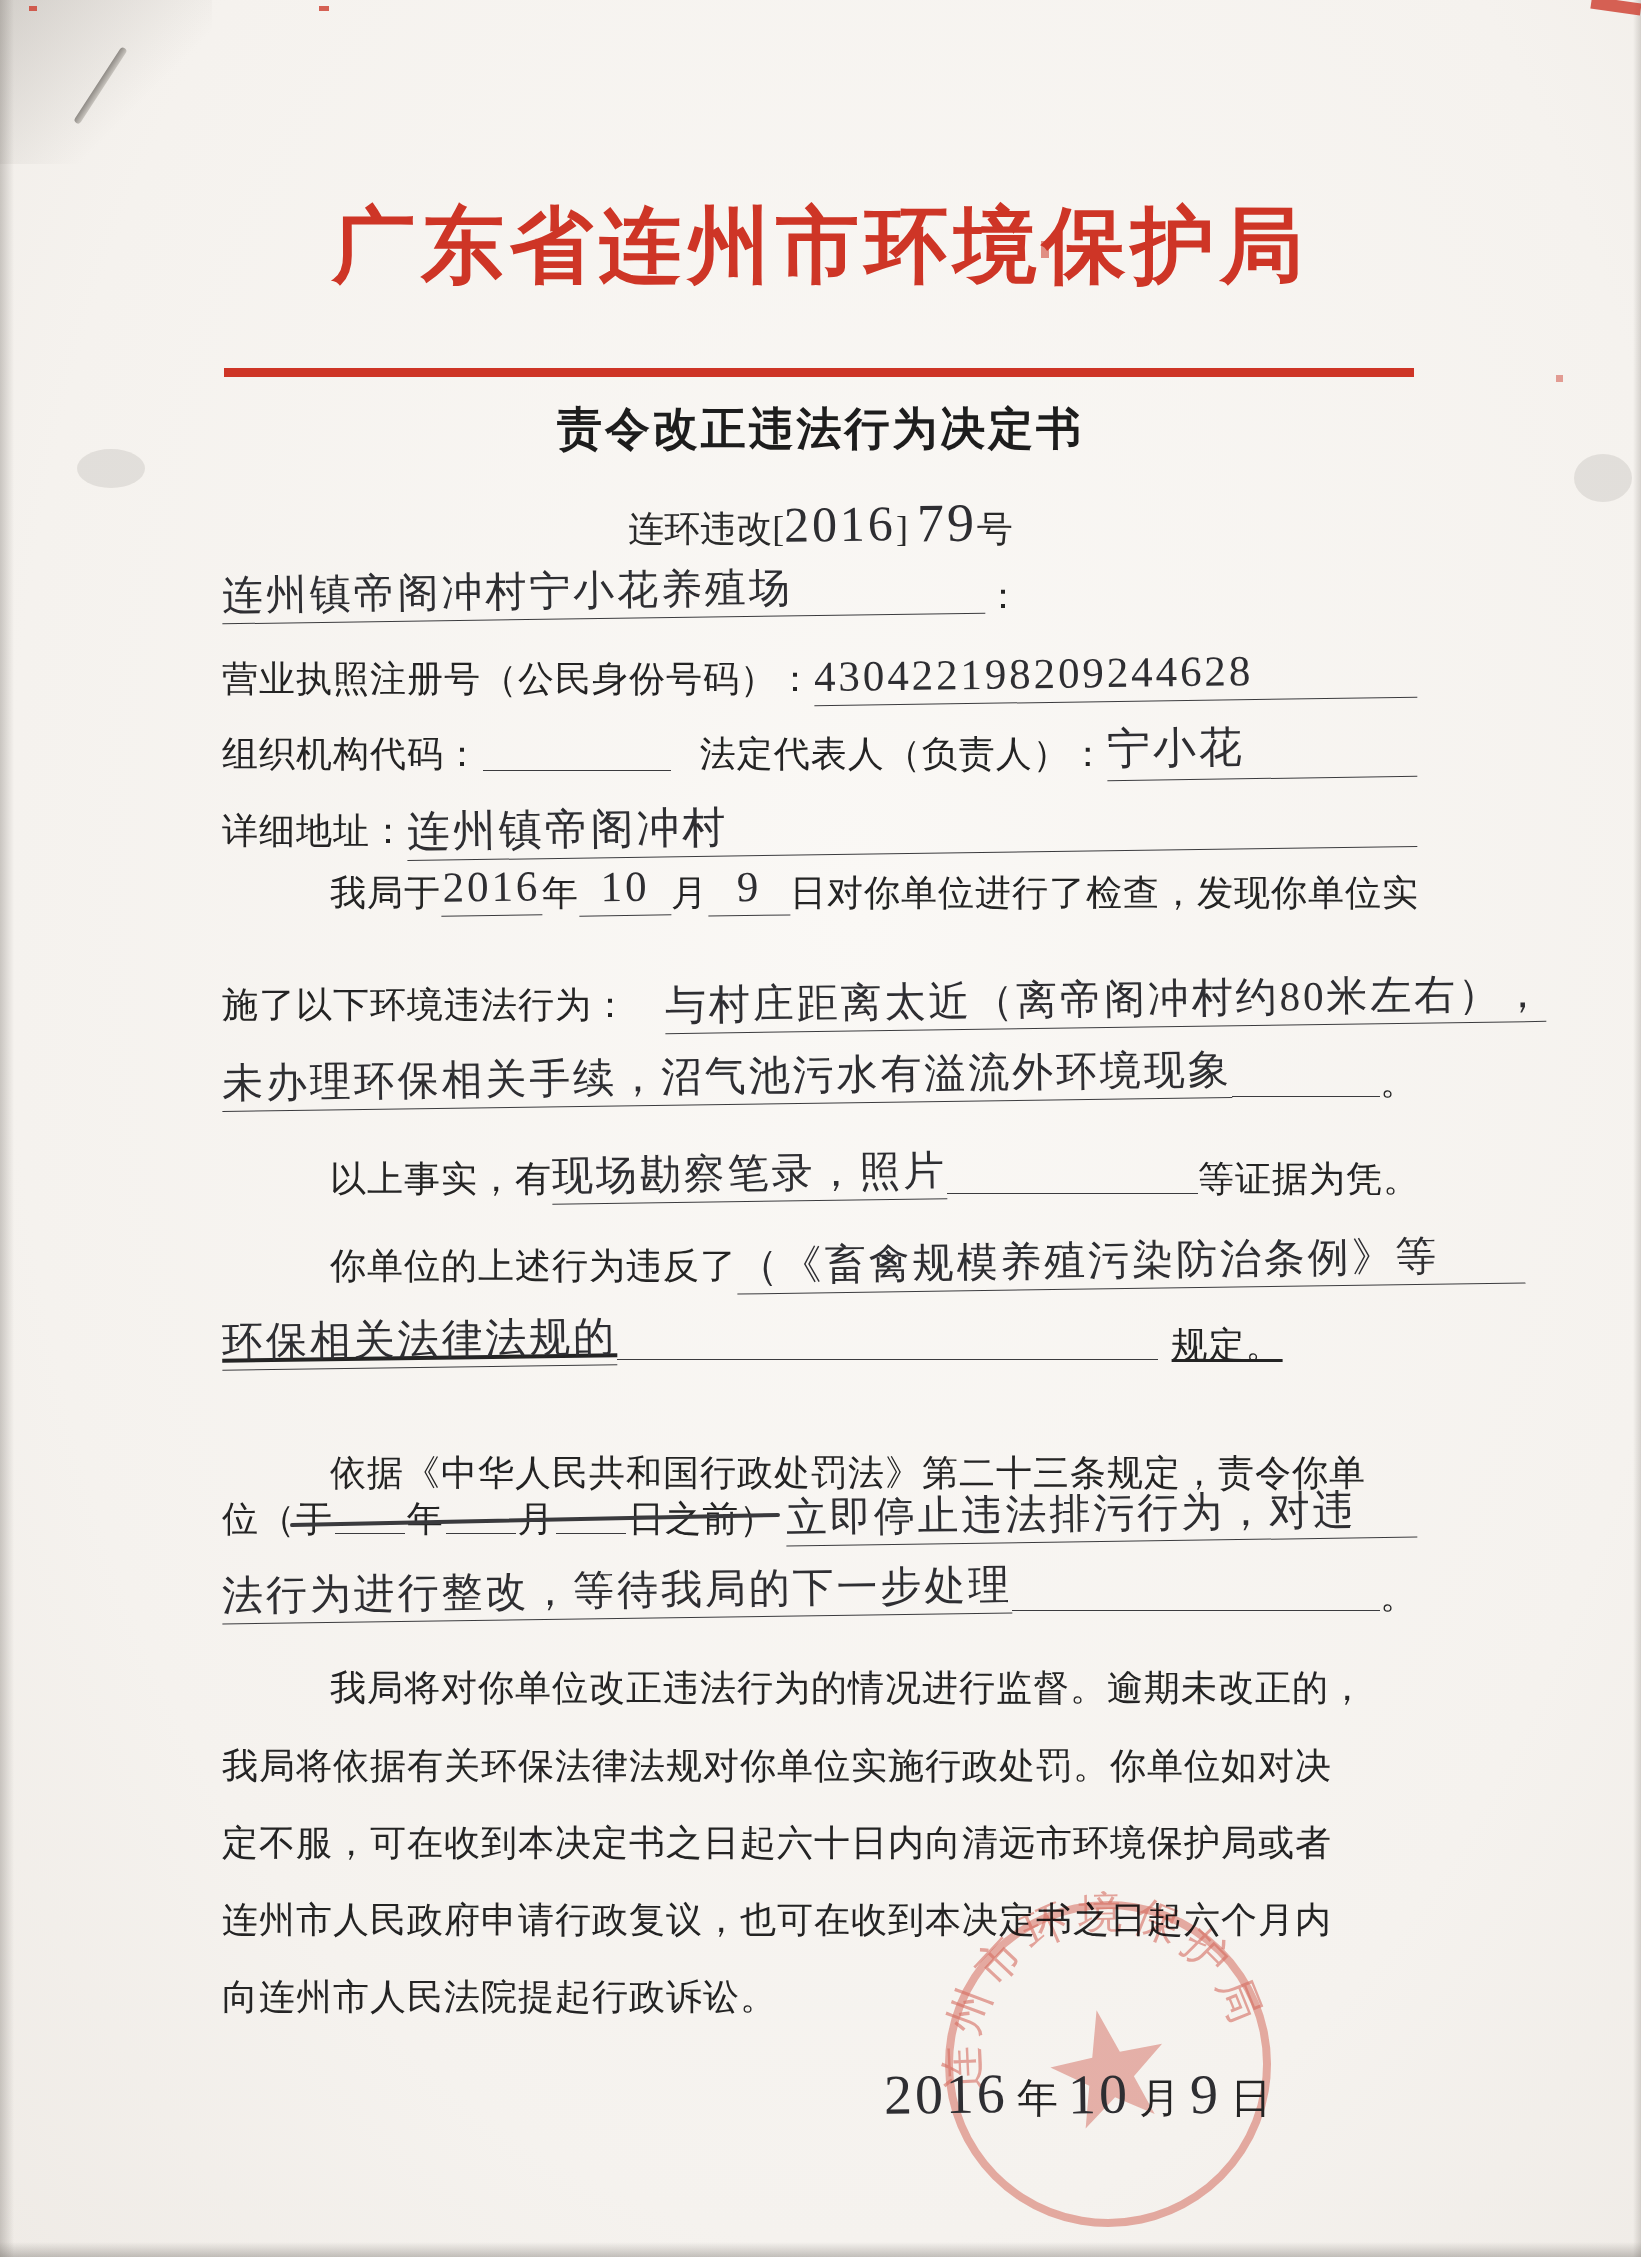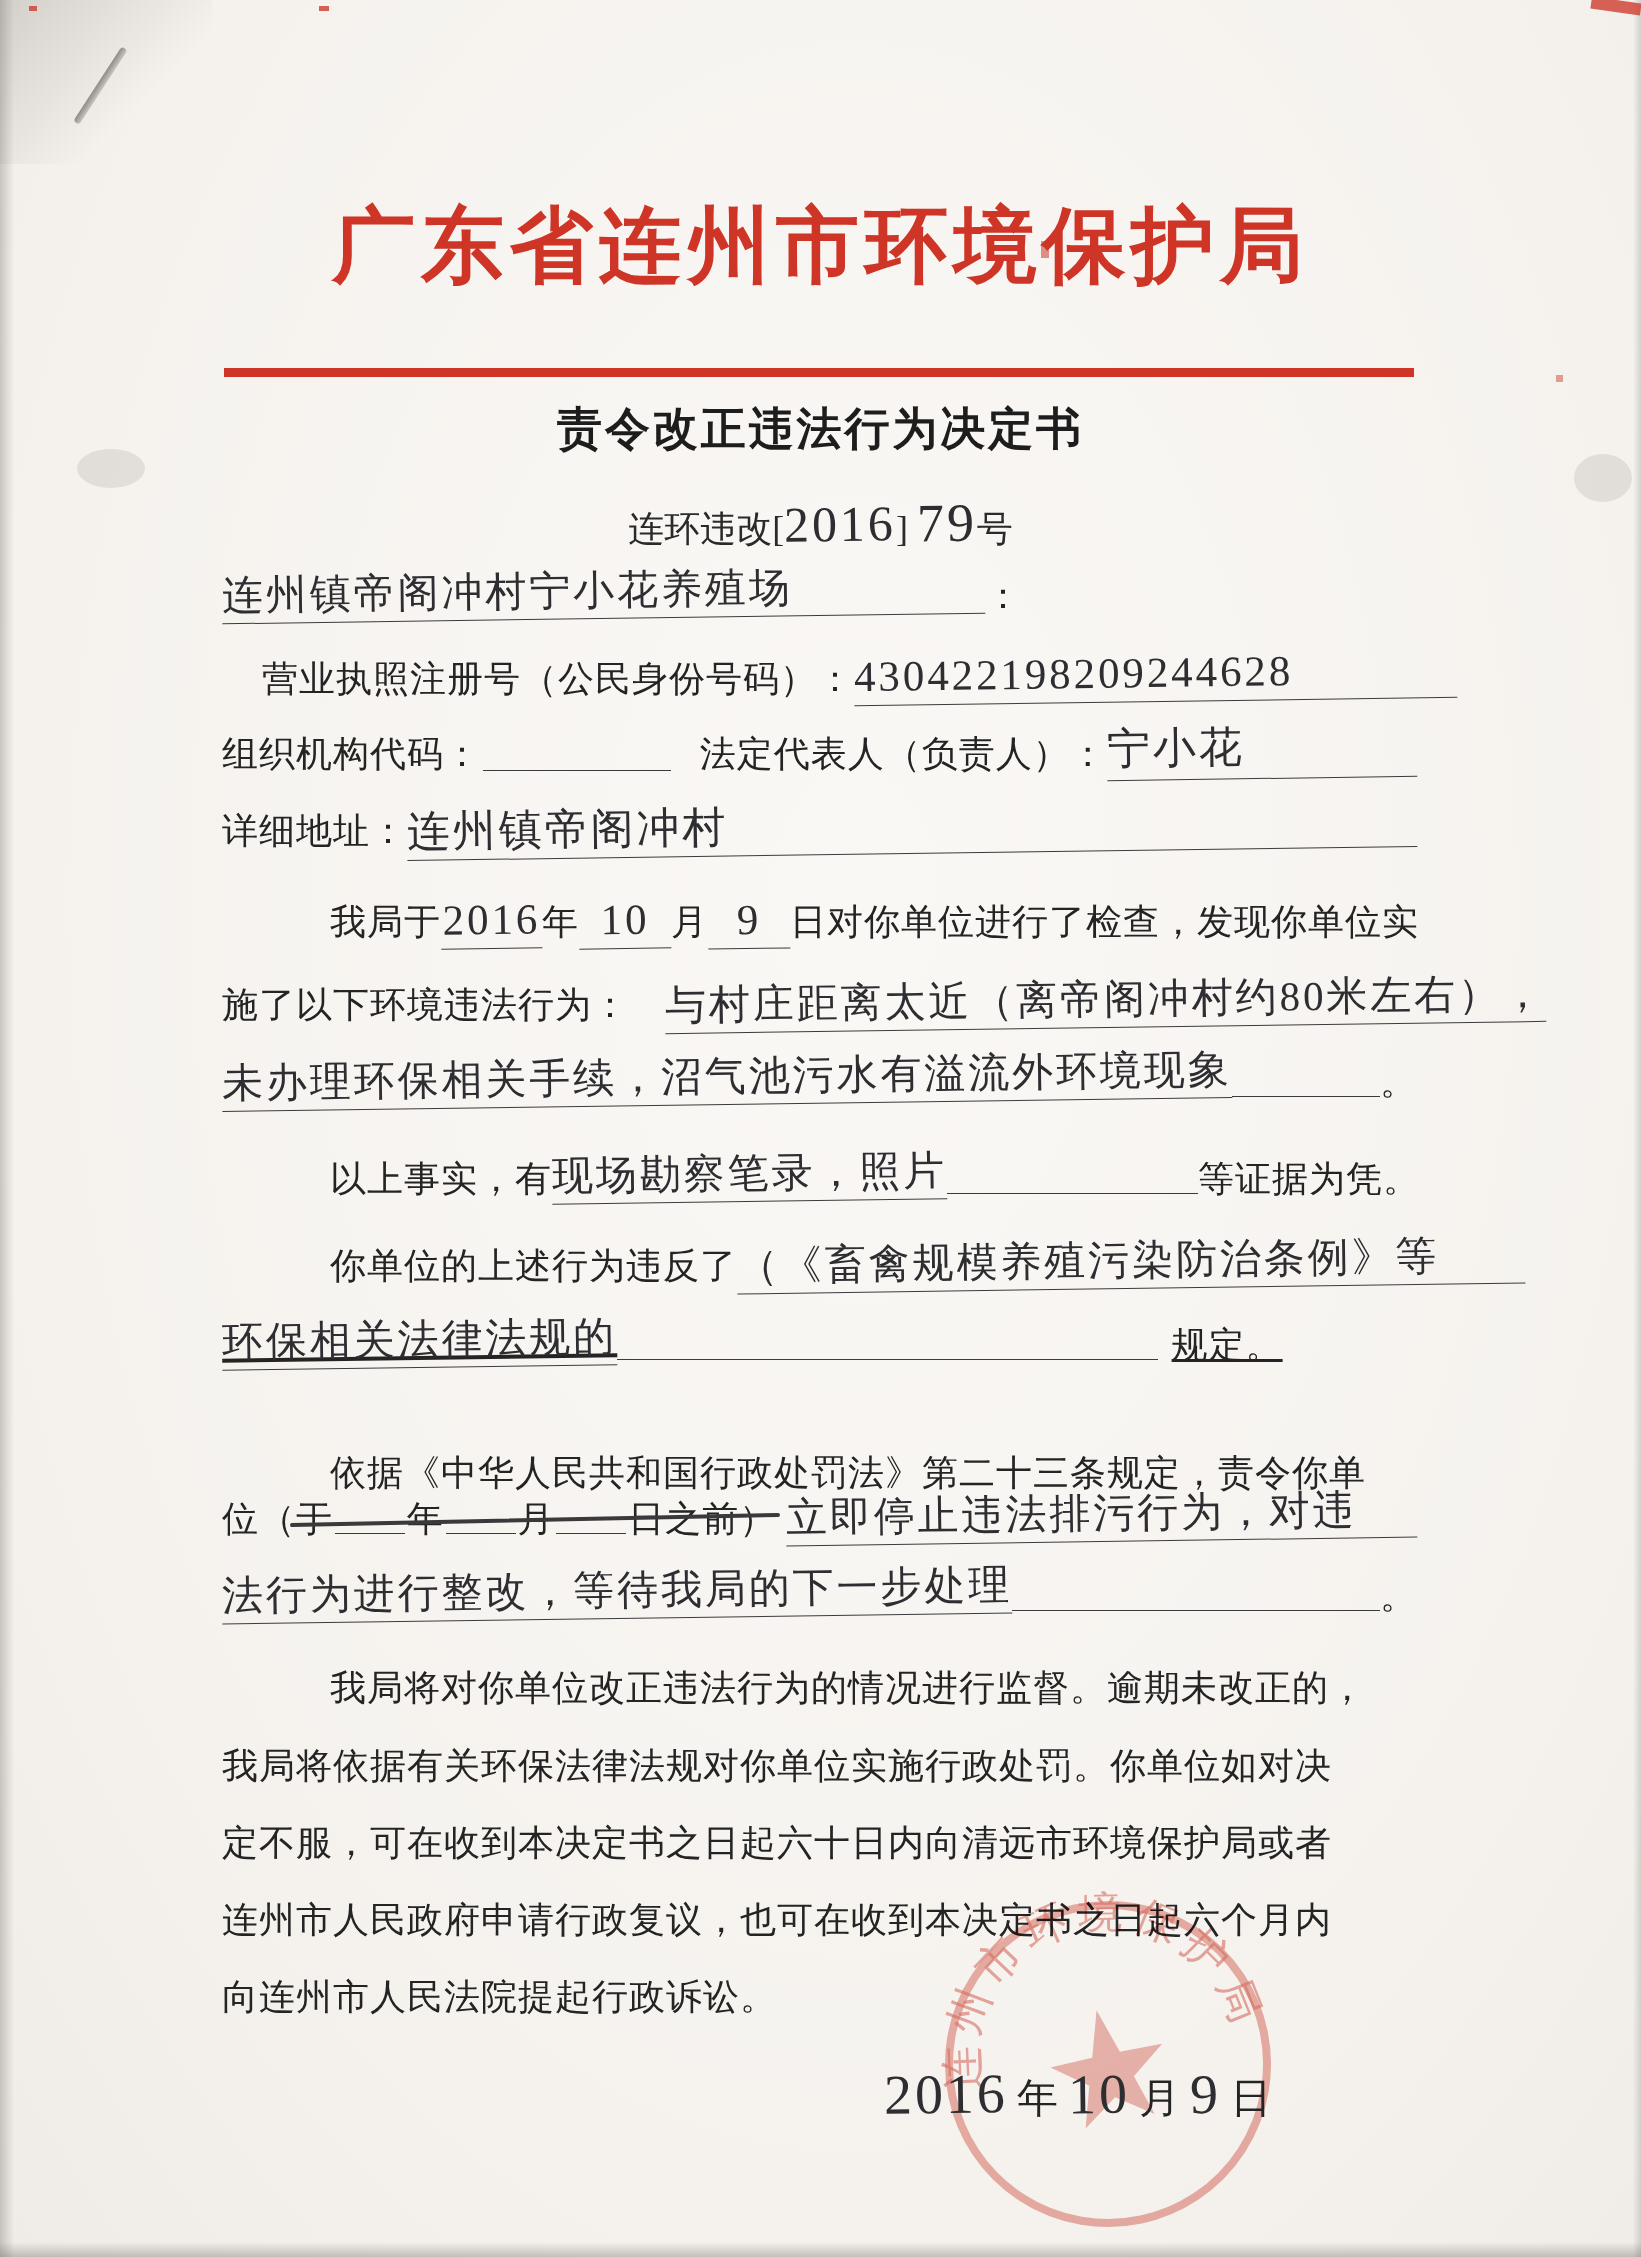--- a/index.html
+++ b/index.html
@@ -78,38 +78,38 @@
   <div class="doc-no">
     <span>连环违改</span><span>[</span><span class="hw" style="font-size:50px;">2016</span><span>]</span>
     <span class="hw" style="font-size:54px;">79</span><span>号</span>
   </div>
 
   <div class="line" style="top:568px;">
     <span class="hw hw-sm ul" style="min-width:763px;">连州镇帝阁冲村宁小花养殖场</span>
     <span>：</span>
   </div>
 
-  <div class="line" style="top:649px;margin-left:40px;">
+  <div class="line" style="top:649px;">
     <span class="nowrap">营业执照注册号（公民身份号码）：</span>
     <span class="hw ul" style="flex:1;">430422198209244628</span>
   </div>
 
   <div class="line" style="top:726px;font-family:Liberation Mono, monospace;">
     <span class="nowrap">组织机构代码：</span>
     <span class="blank" style="width:188px;"></span>
     <span class="nowrap" style="margin-left:27px;">法定代表人（负责人）：</span>
     <span class="hw ul" style="flex:1;">宁小花</span>
   </div>
 
   <div class="line" style="top:801px;">
     <span class="nowrap">详细地址：</span>
     <span class="hw ul" style="flex:1;">连州镇帝阁冲村</span>
   </div>
 
-  <div class="line indent" style="top:896px;align-items:center;">
+  <div class="line indent" style="top:863px;">
     <span class="nowrap">我局于</span>
     <span class="hw ul" style="min-width:101px;text-align:center;">2016</span>
     <span>年</span>
     <span class="hw ul" style="min-width:92px;text-align:center;">10</span>
     <span>月</span>
     <span class="hw ul" style="min-width:82px;text-align:center;">9</span>
     <span class="nowrap">日对你单位进行了检查，发现你单位实</span>
   </div>
 
   <div class="line" style="top:977px;gap:36px;">

